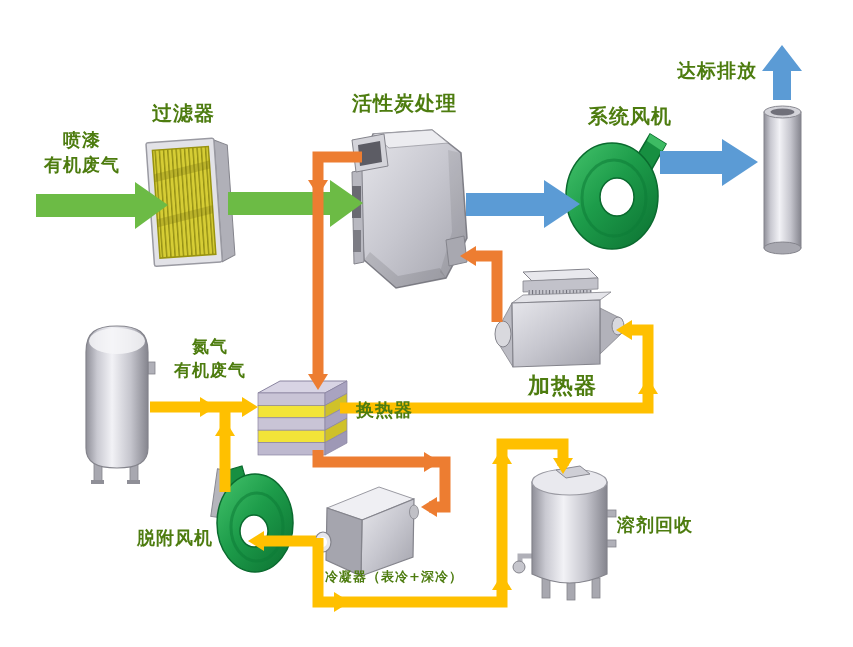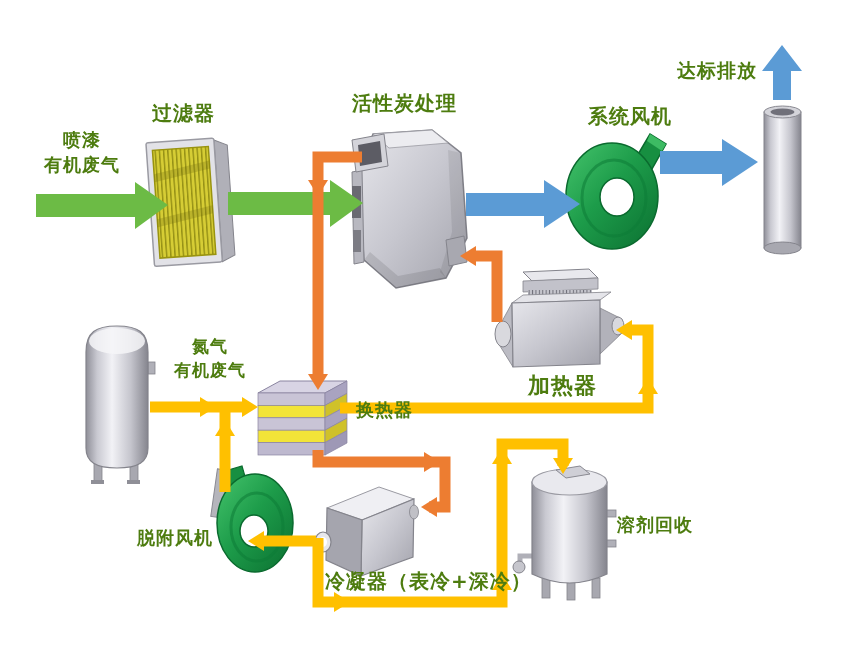--- a/index.html
+++ b/index.html
@@ -200,15 +200,15 @@
   <div class="lbl" style="left:352px; top:90px; font-size:20px;">活性炭处理</div>
   <div class="lbl" style="left:588px; top:103px; font-size:20px;">系统风机</div>
   <div class="lbl" style="left:677px; top:58px; font-size:19px;">达标排放</div>
   <div class="lbl" style="left:160px; top:334px; width:100px; font-size:17px; line-height:24px;">
     <span>氮气</span>
     <span class="l2">有机废气</span>
   </div>
   <div class="lbl" style="left:356px; top:361px; font-size:18px;margin-top:37px;">换热器</div>
   <div class="lbl" style="left:528px; top:371px; font-size:22px;">加热器</div>
   <div class="lbl" style="left:137px; top:526px; font-size:18px;">脱附风机</div>
-  <div class="lbl" style="left:325px; top:568px; font-size:20px;">冷凝器（表冷+深冷）</div>
+  <div class="lbl" style="left:325px; top:568px; font-size:13px;">冷凝器（表冷+深冷）</div>
   <div class="lbl" style="left:617px; top:513px; font-size:18px;">溶剂回收</div>
 </div>
 
 </body></html>

